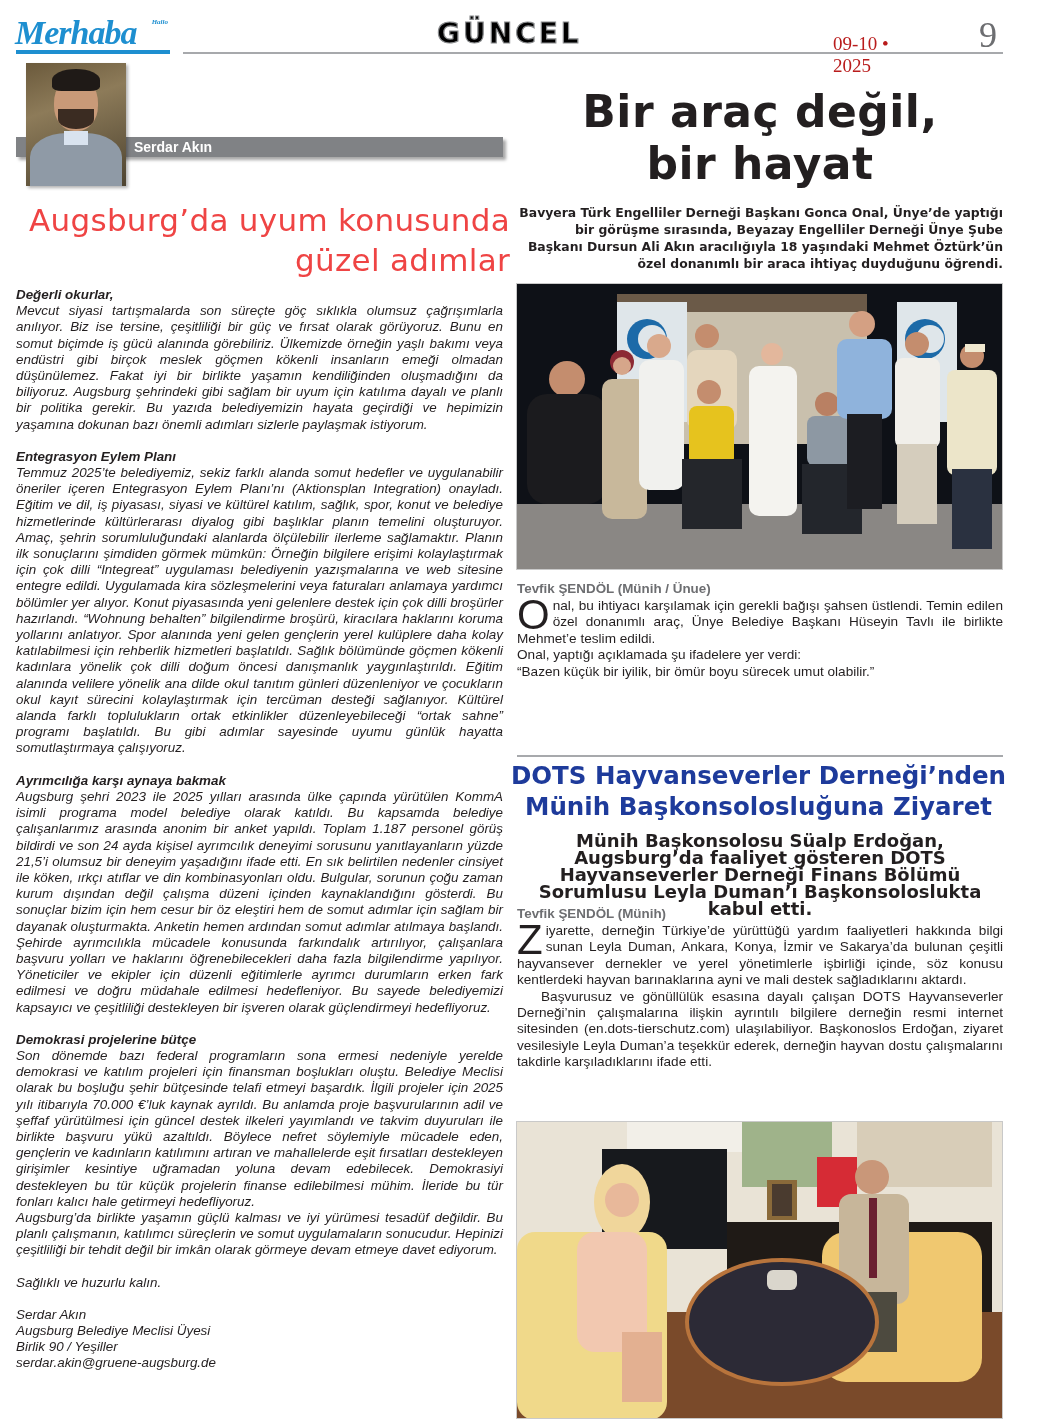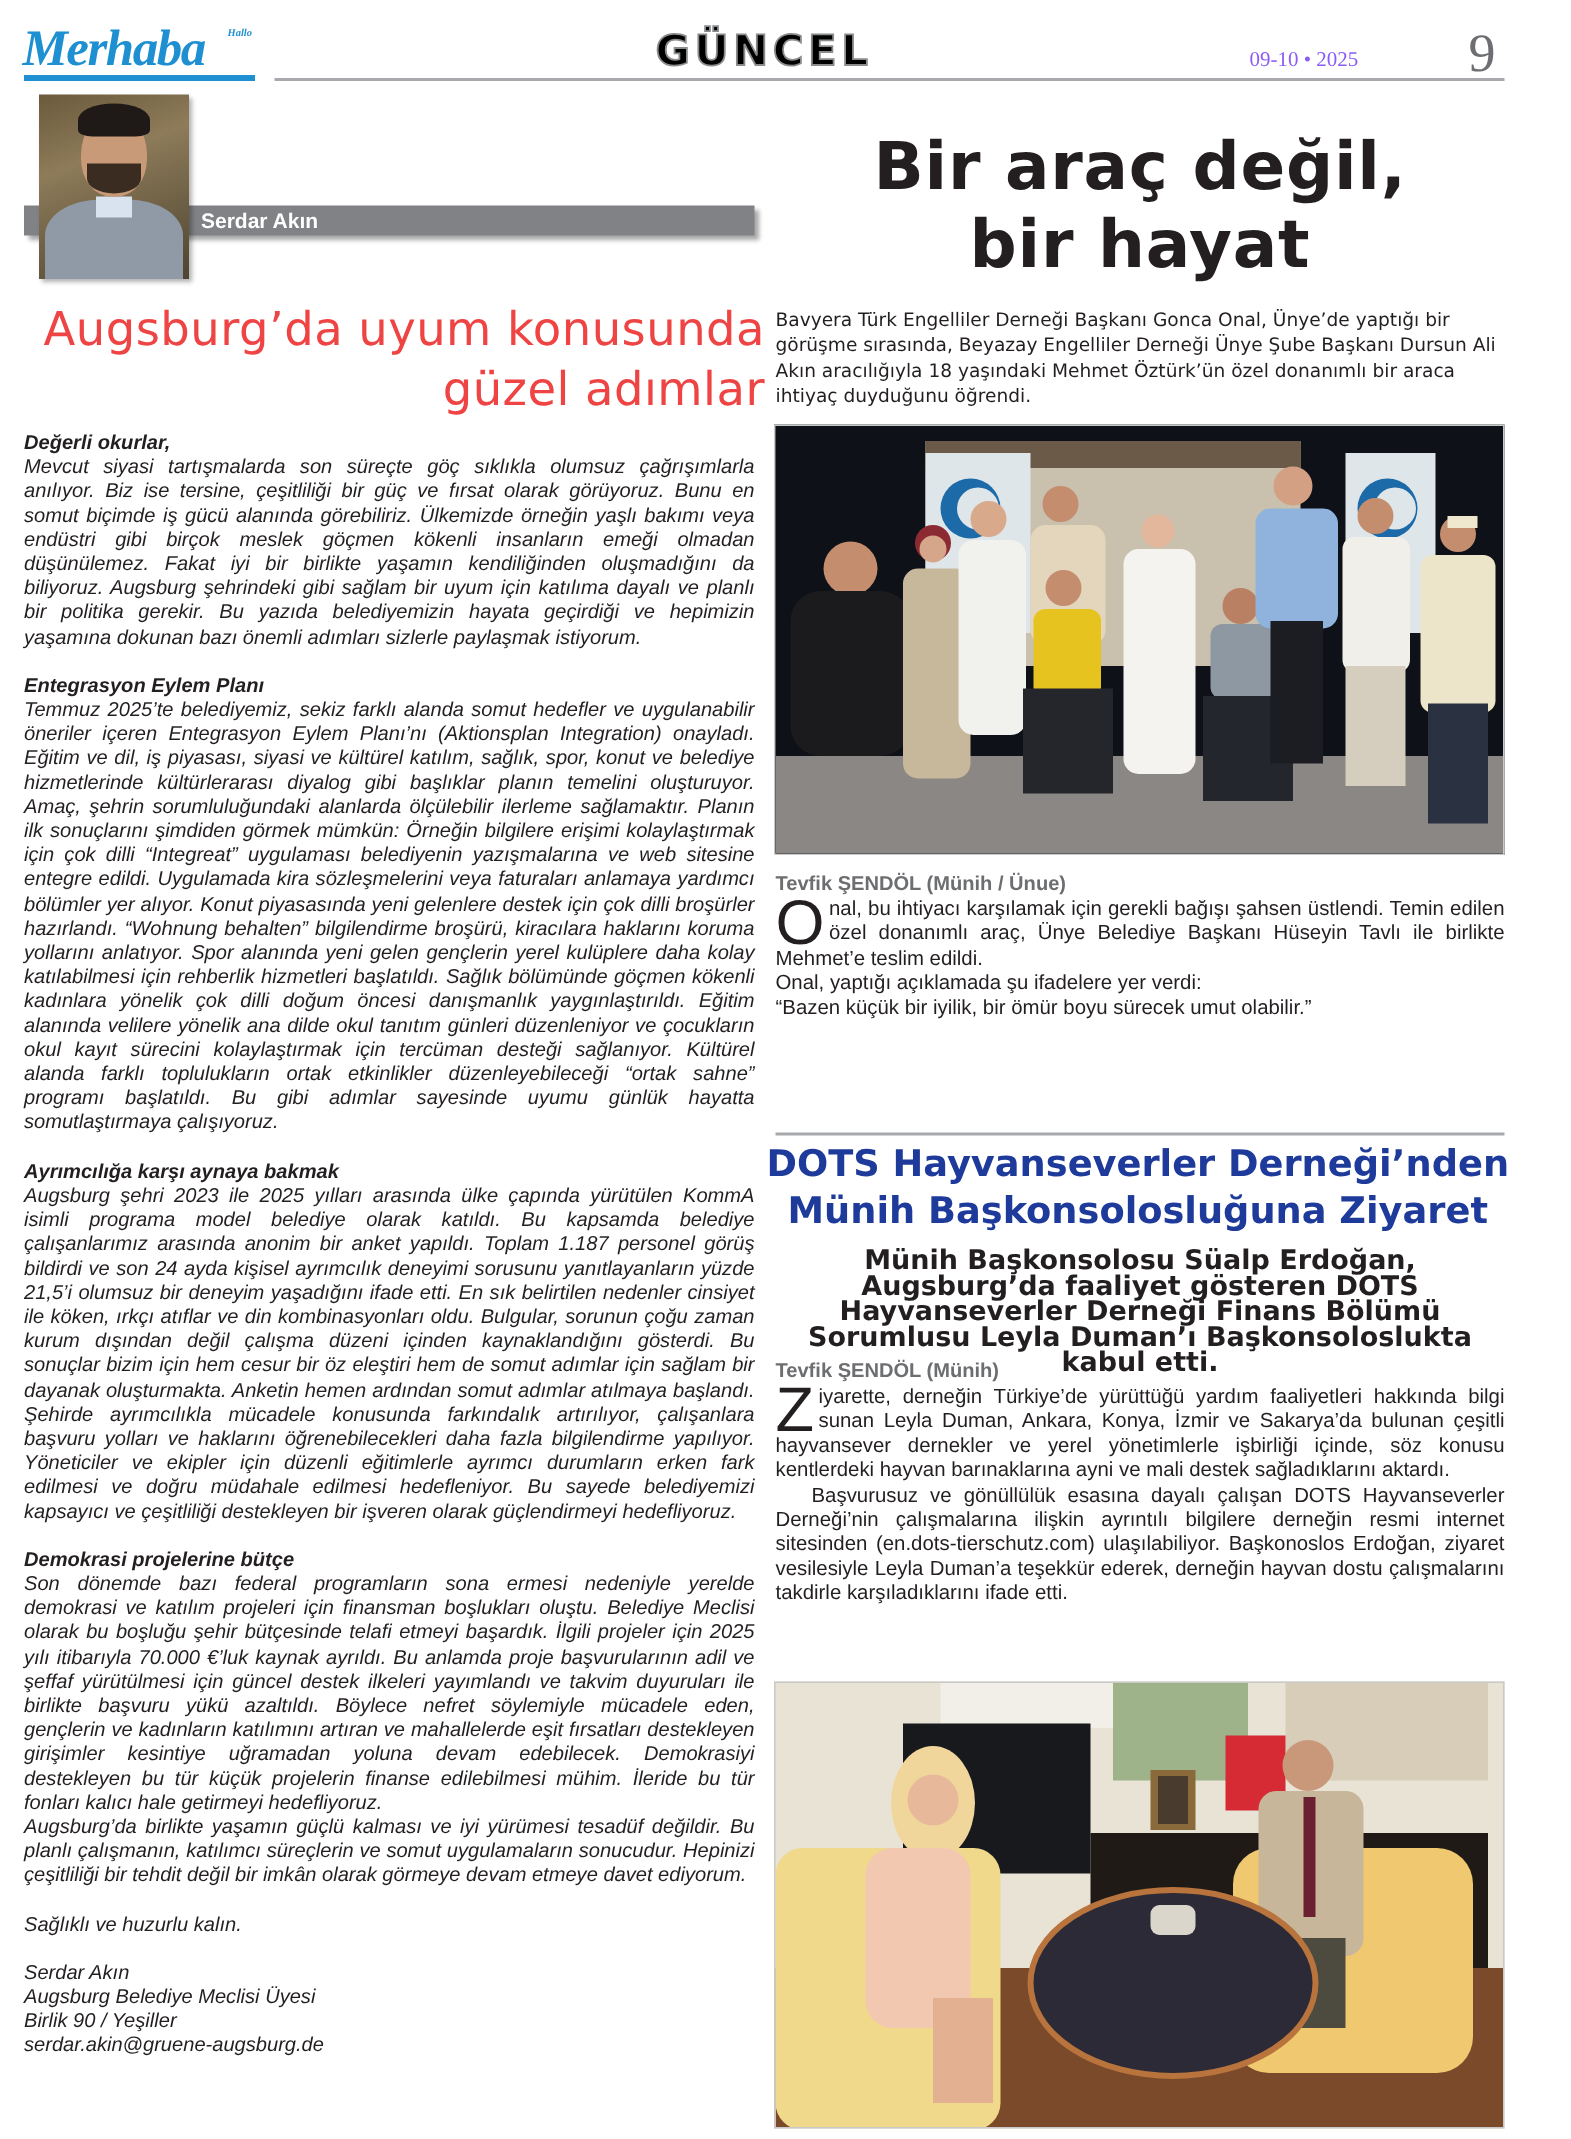--- a/index.html
+++ b/index.html
@@ -7,21 +7,21 @@
   body { position: relative; font-family: "Liberation Sans", sans-serif; color: #231f20; }
 
   
   .masthead { position: absolute; left: 0; top: 0; width: 913px; height: 60px; }
   .logo { position: absolute; left: 15px; top: 18px; width: 155px; height: 36px; }
   .logo-word { position: absolute; left: 0; top: -4px; font-family: "Liberation Serif", serif; font-style: italic; font-weight: bold; font-size: 34px; color: #1e8fd0; letter-spacing: -1px; }
   .logo-small { position: absolute; right: 2px; top: 0; font-family: "Liberation Serif", serif; font-style: italic; font-weight: bold; font-size: 7px; color: #1e8fd0; }
   .logo-strip { position: absolute; left: 1px; bottom: 0; width: 154px; height: 4px; background: #1e8fd0; }
   .head-rule { position: absolute; left: 183px; top: 52px; width: 820px; height: 2px; background: #a7a9ac; }
   .section-name { position: absolute; left: 437px; top: 17px; font-family: "DejaVu Sans", sans-serif; font-weight: bold; font-size: 28px; letter-spacing: 3px; color: #000000; -webkit-text-stroke: 1.2px #8a8c8e; }
-  .issue-date { position: absolute; left: 833px; top: 33px; font-family: "Liberation Serif", serif; font-size: 14px; color: #8b5cf6; }
+  .issue-date { position: absolute; left: 833px; top: 33px; font-family: "Liberation Serif", serif; font-size: 19px; color: #b91c1c; }
   .page-number { position: absolute; left: 979px; top: 14px; font-family: "Liberation Serif", serif; font-size: 36px; color: #6d6e71; }
 
   
   .author-box { position: absolute; left: 16px; top: 63px; width: 494px; height: 125px; }
   .author-bar { position: absolute; left: 0; top: 74px; width: 487px; height: 20px; background: #808285; box-shadow: 3px 3px 3px rgba(0,0,0,0.35); }
   .author-bar span { position: absolute; left: 118px; top: 2px; font-weight: bold; font-size: 14px; color: #ffffff; }
   .author-photo { position: absolute; left: 10px; top: 0; width: 100px; height: 123px; background: linear-gradient(160deg,#6b5a3c 0%,#8d7b59 35%,#4e4431 100%); overflow: hidden; box-shadow: 2px 2px 3px rgba(0,0,0,0.3); }
   .author-photo .face { position: absolute; left: 28px; top: 12px; width: 44px; height: 56px; border-radius: 50% 50% 45% 45%; background: #c99a78; }
   .author-photo .hair { position: absolute; left: 26px; top: 6px; width: 48px; height: 22px; border-radius: 50% 50% 20% 20%; background: #1f1a17; }
   .author-photo .beard { position: absolute; left: 32px; top: 46px; width: 36px; height: 20px; border-radius: 0 0 50% 50%; background: #3b2c22; }
@@ -32,21 +32,21 @@
 
   .col-left { position: absolute; left: 16px; top: 287px; width: 487px; font-size: 13.4px; line-height: 16.2px; color: #231f20; text-align: justify; }
   .col-left p { margin: 0; font-style: italic; }
   .col-left .subhead { font-weight: bold; margin-top: 16px; }
   .col-left .subhead.first { margin-top: 0; }
   .col-left .gap { height: 16px; }
   .signature p { text-align: left; }
 
   
   .headline-right { position: absolute; left: 517px; top: 86px; width: 486px; text-align: center; font-family: "DejaVu Sans", sans-serif; font-weight: bold; font-size: 44px; line-height: 52px; color: #231f20; letter-spacing: 0.5px; }
-  .lede-1 { position: absolute; left: 517px; top: 204px; width: 486px; text-align: left; font-family: "DejaVu Sans", sans-serif; font-weight: normal; font-size: 12.4px; line-height: 17px; color: #231f20; }
+  .lede-1 { position: absolute; left: 517px; top: 204px; width: 486px; text-align: right; font-family: "DejaVu Sans", sans-serif; font-weight: bold; font-size: 12.4px; line-height: 17px; color: #231f20; }
   .photo-1 { position: absolute; left: 516px; top: 283px; width: 487px; height: 287px; overflow: hidden; background: #101418; border: 1px solid #c9c9c9; }
   .byline { font-weight: bold; font-size: 13.4px; color: #6d6e71; }
   .byline-1 { position: absolute; left: 517px; top: 581px; }
   .body-right { position: absolute; left: 517px; width: 486px; font-size: 13.6px; line-height: 16.4px; color: #231f20; text-align: justify; }
   .body-1 { top: 598px; }
   .body-right p { margin: 0; }
   .indent { text-indent: 24px; }
   .dropcap { float: left; font-size: 42px; line-height: 30px; margin: 2px 3px 0 0; font-weight: normal; }
   .rule { position: absolute; left: 517px; width: 486px; height: 2px; background: #a7a9ac; }
   .rule-1 { top: 755px; }

